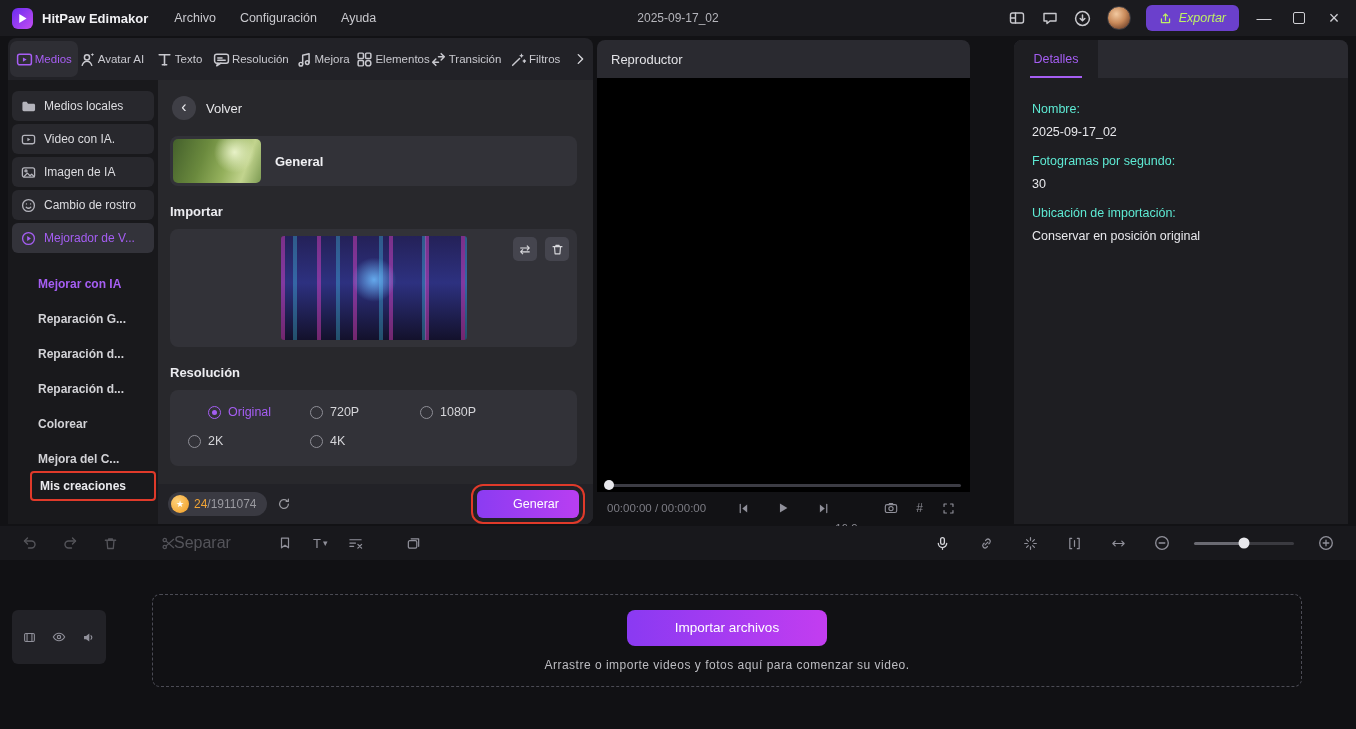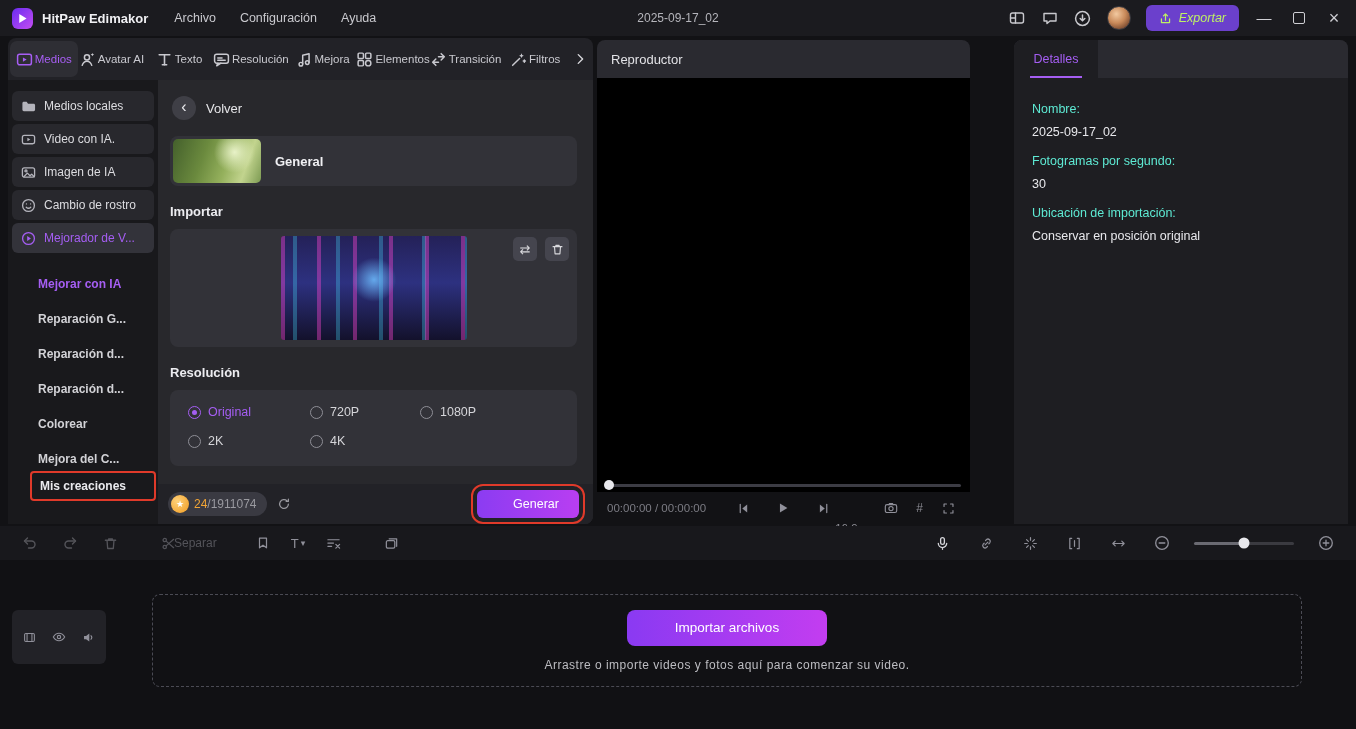--- a/index.html
+++ b/index.html
@@ -71,21 +71,21 @@
       linear-gradient(180deg,#242158 0%,#2d3180 45%,#13112b 100%);}
   .imp-btn{position:absolute;top:8px;width:24px;height:24px;background:#45454e;border-radius:5px;
            color:#d8d8dc;display:flex;align-items:center;justify-content:center;font-size:13px;}
   .imp-btn.swap{right:40px;}
   .imp-btn.del{right:8px;}
   .res-box{margin-top:10px;height:76px;background:#323238;border-radius:8px;padding:15px 18px;box-sizing:border-box;
            display:grid;grid-template-columns:122px 110px 1fr;row-gap:15px;align-content:start;}
   .radio{display:flex;align-items:center;gap:7px;font-size:12.5px;color:#d5d5d9;}
   .rdot{width:13px;height:13px;border:1.5px solid #8e8e96;border-radius:50%;box-sizing:border-box;
         display:flex;align-items:center;justify-content:center;}
-  .radio.selected{color:#a55ef3;}
+  .radio.selected{color:#a55ef3;margin-left:20px;}
   .radio.selected .rdot{border-color:#a55ef3;}
   .radio.selected .rdot::after{content:"";width:5px;height:5px;border-radius:50%;background:#a55ef3;}
   .credits-bar{position:absolute;left:0;right:0;bottom:0;height:40px;background:#222227;
                border-radius:0 0 8px 0;display:flex;align-items:center;padding:0 14px 0 10px;box-sizing:border-box;}
   .credits-pill{height:24px;background:#3a3a42;border-radius:12px;display:flex;align-items:center;gap:5px;
                 padding:0 10px 0 3px;font-size:12px;}
   .coin{width:18px;height:18px;border-radius:50%;background:radial-gradient(circle at 35% 35%,#ffd27a,#f09a20);
         display:flex;align-items:center;justify-content:center;color:#fff;font-size:9px;}
   .cred-used{color:#f0a435;}
   .cred-total{color:#9a9aa0;}
@@ -119,21 +119,21 @@
   .details-tab::after{content:"";position:absolute;left:16px;right:16px;bottom:0;height:2px;background:#a55ef3;}
   .details-body{padding:24px 18px 0;}
   .dlabel{font-size:12.5px;color:#5eead4;margin-bottom:9px;}
   .dvalue{font-size:12.5px;color:#e8e8ec;margin-bottom:15px;}
 
   
   .toolbar{position:absolute;left:0;top:526px;width:100%;height:34px;background:#18181c;
            display:flex;align-items:center;padding:0 18px;box-sizing:border-box;}
   .tool{display:flex;align-items:center;justify-content:center;width:24px;height:24px;color:#90909a;}
   .tool.disabled{color:#54545a;}
-  .tool-label{font-size:12px;color:#54545a;margin:0 0 0 -6px;}
+  .tool-label{font-size:16px;color:#54545a;margin:0 8px 0 -6px;}
   .tgap{width:16px;}
   .tgap-lg{width:34px;}
   .text-tool{display:flex;align-items:center;gap:2px;color:#90909a;font-size:13px;}
   .toolbar-right{margin-left:auto;display:flex;align-items:center;gap:20px;}
   .mic{color:#d5d5da;}
   .zoom-slider{width:100px;height:3px;border-radius:2px;background:linear-gradient(90deg,#6a6a72 0 50%,#3a3a40 50% 100%);position:relative;}
   .zoom-thumb{position:absolute;left:50%;top:50%;transform:translate(-50%,-50%);width:11px;height:11px;border-radius:50%;background:#e8e8ec;}
 
   
   .timeline{position:absolute;left:0;top:560px;width:100%;height:169px;background:#111114;}

